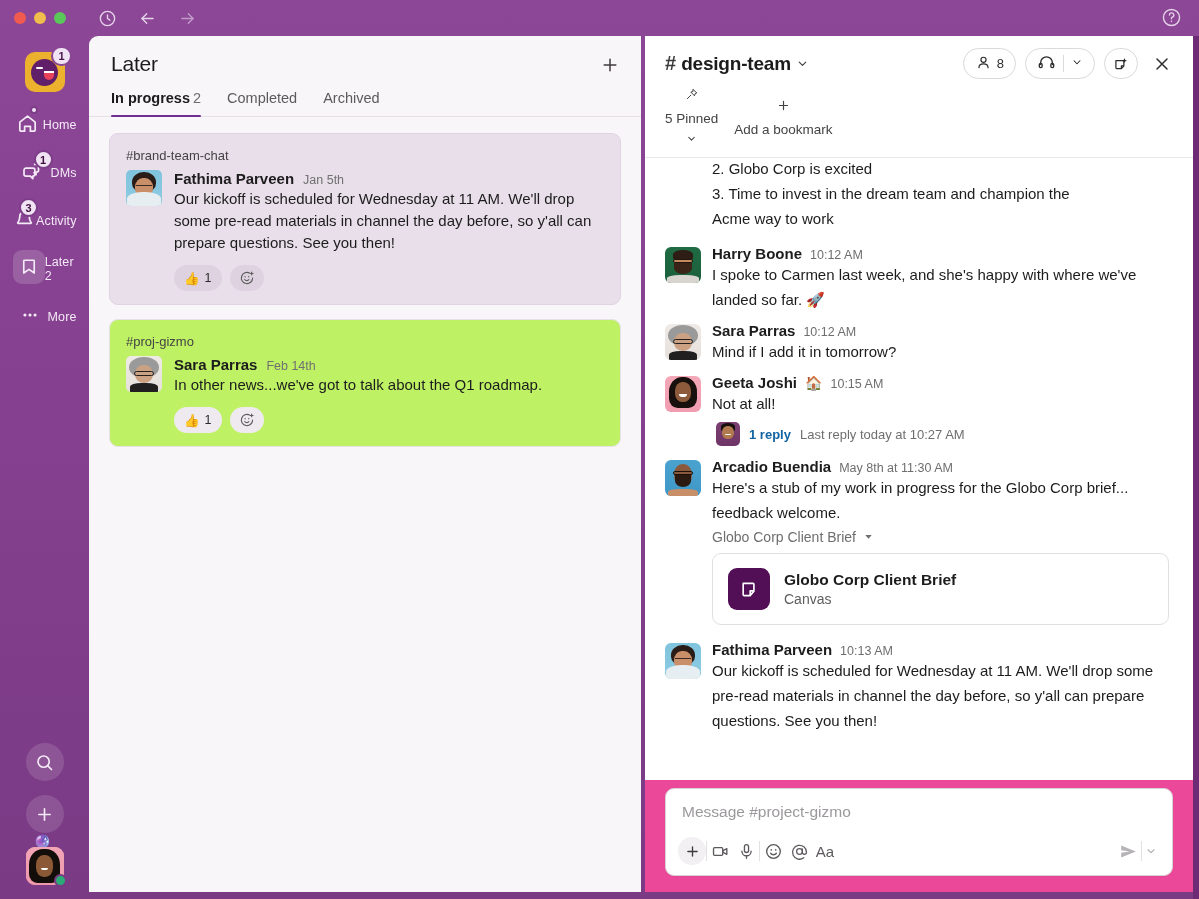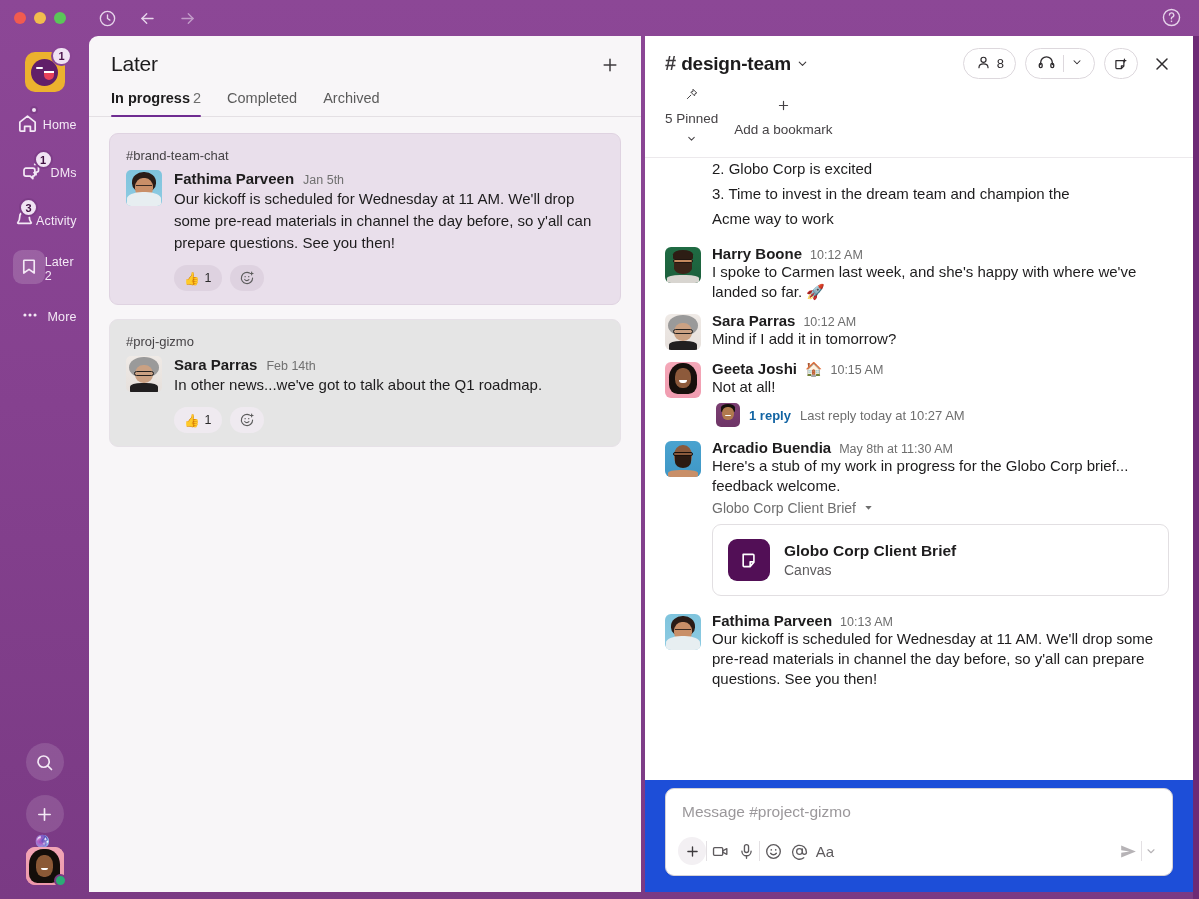--- a/index.html
+++ b/index.html
@@ -122,21 +122,21 @@
   .later-tab.active { color: #1d1c1d; font-weight: 700; }
   .later-tab.active::after {
     content: ""; position: absolute; left: 0; right: 0; bottom: -1px; height: 2.5px;
     background: #6f2c91; border-radius: 2px;
   }
   .later-tab .cnt { font-weight: 400; color: #6d6d6d; margin-left: 3px; }
 
   .later-list { padding: 16px 20px; display: flex; flex-direction: column; gap: 14px; overflow: hidden; }
   .later-card {
     border-radius: 9px; padding: 14px 16px 13px 16px;
-    border: 1px solid #e6e1e7; background: #e5e5e5;
+    border: 1px solid #e6e1e7; background: #bef264;
   }
   .later-card.highlight { background: #e9dfeb; border-color: #dfd3e1; }
   .lc-channel { font-size: 13px; color: #454245; margin-bottom: 7px; }
   .lc-row { display: flex; gap: 12px; }
   .lc-avatar { width: 36px; height: 36px; border-radius: 5px; overflow: hidden; flex: none; }
   .lc-body { flex: 1; min-width: 0; }
   .lc-meta { display: flex; align-items: baseline; gap: 9px; }
   .lc-name { font-size: 15px; font-weight: 700; color: #1d1c1d; }
   .lc-time { font-size: 12.5px; color: #707070; }
   .lc-text { font-size: 15px; line-height: 22px; color: #1d1c1d; margin-top: 1px; }
@@ -177,42 +177,42 @@
 
   
   .msgs { flex: 1; overflow: hidden; padding: 4px 0 0 0; position: relative; }
   .msg { display: flex; gap: 11px; padding: 8px 24px 2px 20px; }
   .m-avatar { width: 36px; height: 36px; border-radius: 6px; overflow: hidden; flex: none; margin-top: 2px; }
   .m-body { flex: 1; min-width: 0; }
   .m-meta { display: flex; align-items: baseline; gap: 8px; }
   .m-name { font-size: 15px; font-weight: 700; color: #1d1c1d; }
   .m-emoji { font-size: 14px; }
   .m-time { font-size: 12.5px; color: #6e6e6e; }
-  .m-text { font-size: 15px; line-height: 20px; color: #1d1c1d; }
+  .m-text { font-size: 15px; line-height: 25px; color: #1d1c1d; }
   .cont-text { padding: 0 24px 0 67px; font-size: 15px; line-height: 25px; color: #1d1c1d; }
 
   .thread-row { display: flex; align-items: center; gap: 9px; padding: 6px 0 2px 4px; cursor: pointer; }
   .thread-av { width: 24px; height: 24px; border-radius: 5px; overflow: hidden; flex: none; }
   .thread-count { font-size: 13px; font-weight: 700; color: #1264a3; }
   .thread-last { font-size: 13px; color: #6e6e6e; }
 
   .canvas-label { display: flex; align-items: center; gap: 7px; font-size: 14px; color: #6e6e6e; margin-top: 4px; }
   .canvas-card {
     margin-top: 8px; border: 1px solid #e2dfe2; border-radius: 9px; padding: 14px 15px;
     display: flex; align-items: center; gap: 14px; cursor: pointer; background: #fff;
   }
   .canvas-icon {
     width: 42px; height: 42px; border-radius: 9px; background: #520f56;
     display: flex; align-items: center; justify-content: center; flex: none;
   }
   .canvas-title { font-size: 15.5px; font-weight: 700; color: #1d1c1d; }
   .canvas-sub { font-size: 14px; color: #5e5c5e; margin-top: 2px; }
 
   
-  .composer-wrap { padding: 8px 20px 16px 20px; background: #1d4ed8; }
+  .composer-wrap { padding: 8px 20px 16px 20px; background: #ec4899; }
   .composer {
     border: 1px solid #d6d2d6; border-radius: 9px; background: #fff;
     box-shadow: 0 1px 2px rgba(0,0,0,.03);
   }
   .composer-input {
     padding: 14px 16px 10px 16px; font-size: 15.5px; color: #9b989b;
   }
   .composer-tools {
     display: flex; align-items: center; padding: 6px 12px 10px 12px;
   }

